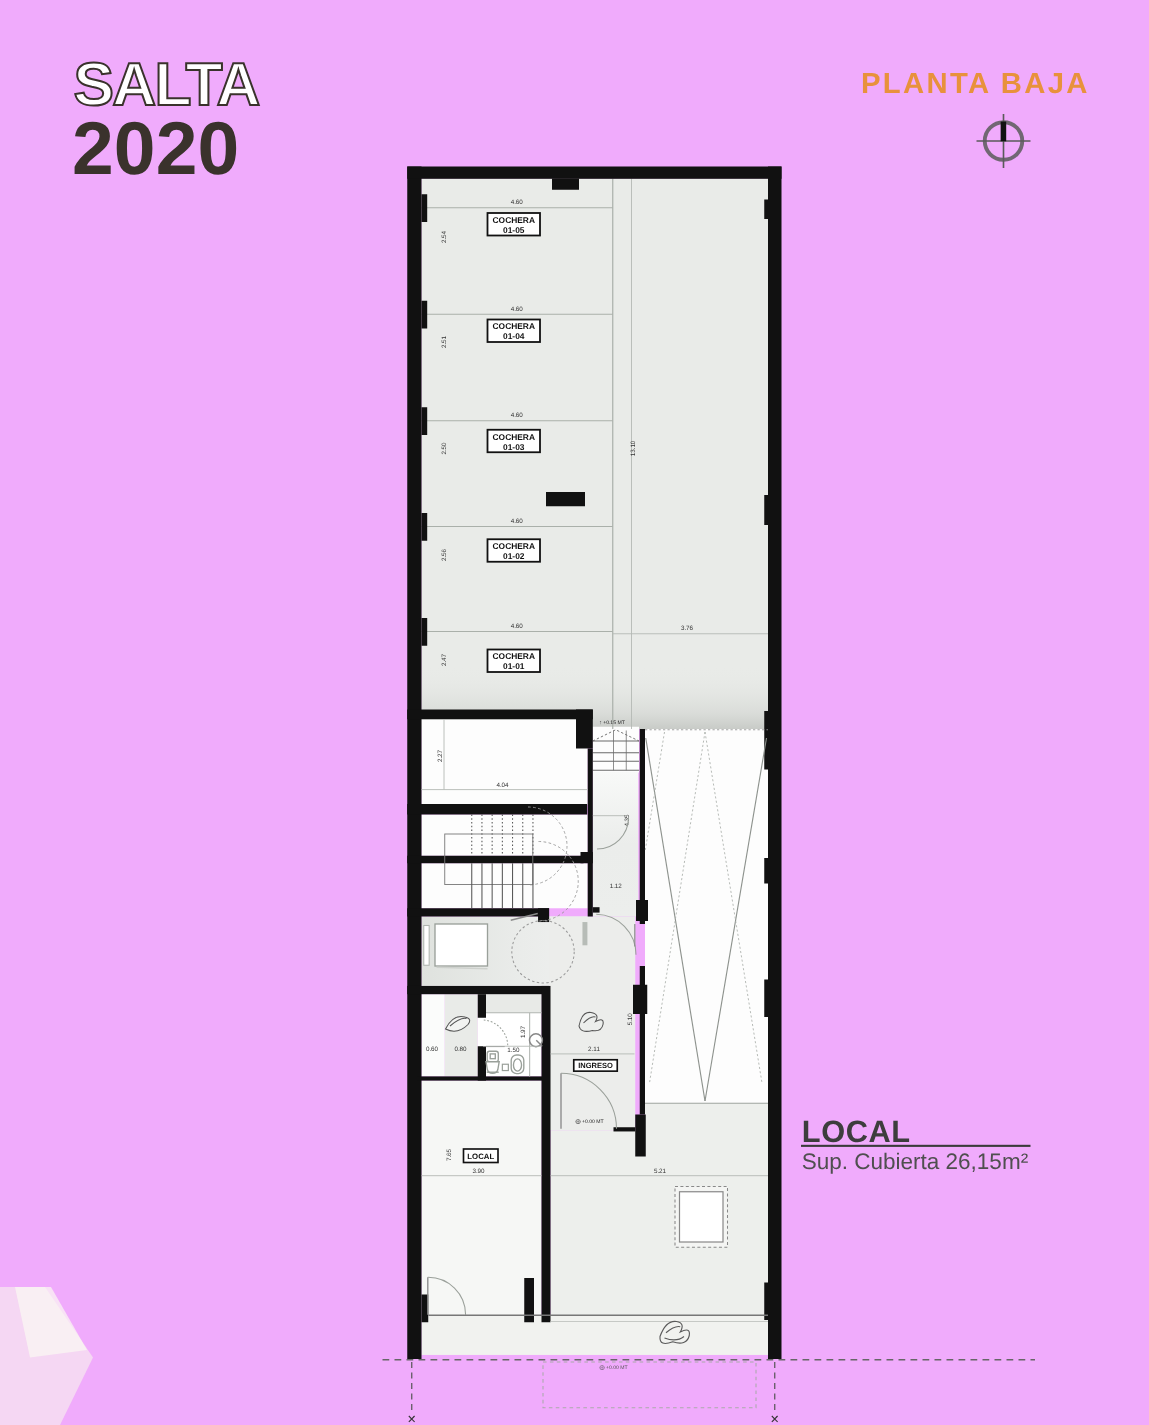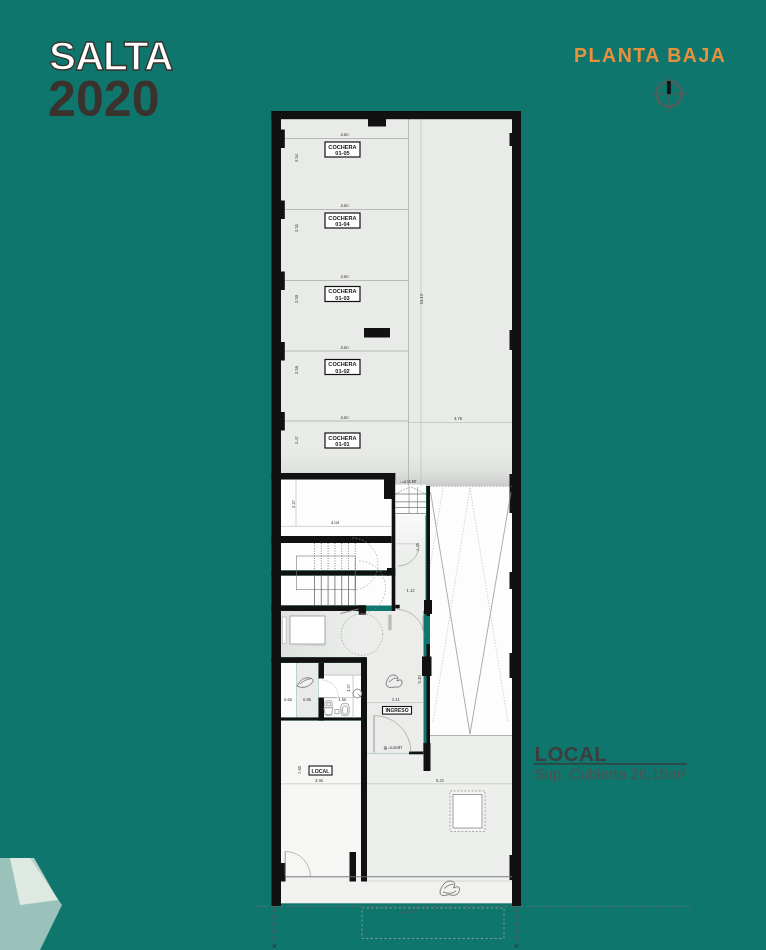--- a/index.html
+++ b/index.html
@@ -1,16 +1,16 @@
 <!DOCTYPE html>
 <html><head>
 <meta charset="utf-8">
 <style>
   html,body{margin:0;padding:0;background:#ffffff;}
-  .page{position:relative;width:766px;height:950px;background:#0f766e;overflow:hidden;
+  .page{position:relative;width:766px;height:950px;background:#f0abfc;overflow:hidden;
         font-family:"Liberation Sans", sans-serif;}
   svg text{font-family:"Liberation Sans", sans-serif;}
 </style>
 </head>
 <body>
 <div class="page">
 <svg width="766" height="950" viewBox="0 0 766 950" xmlns="http://www.w3.org/2000/svg">
 <defs>
   <linearGradient id="gshadow" x1="0" y1="0" x2="0" y2="1">
     <stop offset="0" stop-color="#e9ebe8" stop-opacity="0"></stop>

